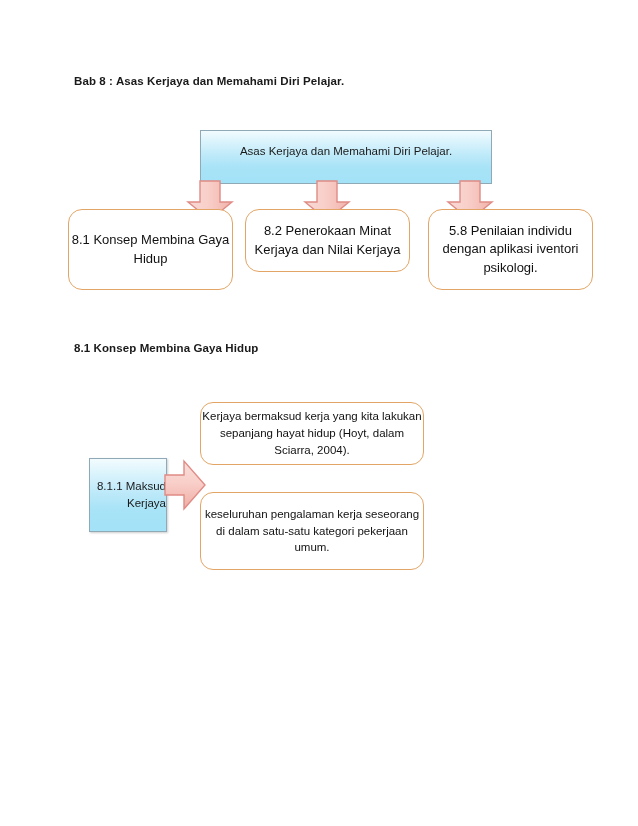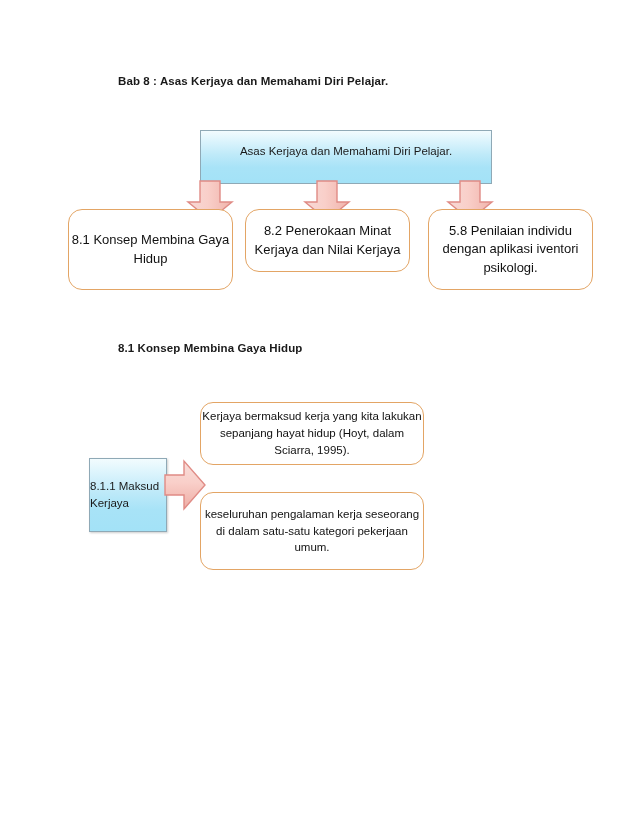--- a/index.html
+++ b/index.html
@@ -21,40 +21,39 @@
   }
 
   
   .heading {
     position: absolute;
     font-weight: bold;
     font-size: 11.5px;
     letter-spacing: 0.1px;
     color: #1a1a1a;
     white-space: nowrap;
-    margin-left: 44px;
   }
   #chapter-heading { left: 74px; top: 75px; }
   #section-heading { left: 74px; top: 342px; }
 
   
   .blue-box {
     position: absolute;
     box-sizing: border-box;
     border: 1px solid #8fa9b6;
     background: linear-gradient(to bottom,
                 #f2fbfe 0%,
                 #e2f6fd 14%,
                 #bfeaf9 45%,
                 #a8e3f7 70%,
                 #a3e2f7 100%);
     display: flex;
     align-items: center;
     justify-content: center;
-    text-align: left;
+    text-align: right;
     color: #1a1a1a;
   }
   #root-box {
     left: 200px;
     top: 130px;
     width: 292px;
     height: 54px;
     font-size: 11.5px;
   }
   #root-box .txt { line-height: 1.35; padding-bottom: 10px; }
@@ -174,20 +173,20 @@
       <linearGradient id="gr1" x1="0" y1="0" x2="0" y2="1">
         <stop offset="0%" stop-color="#f8dedb"></stop>
         <stop offset="45%" stop-color="#f9cfc9"></stop>
         <stop offset="100%" stop-color="#eeada5"></stop>
       </linearGradient>
     </defs>
     <polygon points="2,17 21,17 21,3 42,27 21,51 21,37 2,37" fill="url(#gr1)" stroke="#e08b85" stroke-width="1.4"></polygon>
   </svg>
 
   <div class="round-box note" id="note-1">
-    <span>Kerjaya bermaksud kerja yang kita lakukan sepanjang hayat hidup (Hoyt, dalam Sciarra, 1995).</span>
+    <span>Kerjaya bermaksud kerja yang kita lakukan sepanjang hayat hidup (Hoyt, dalam Sciarra, 2004).</span>
   </div>
 
   <div class="round-box note" id="note-2">
     <span>keseluruhan pengalaman kerja seseorang di dalam satu-satu kategori pekerjaan umum.</span>
   </div>
 
 </div>
 
 </body></html>

